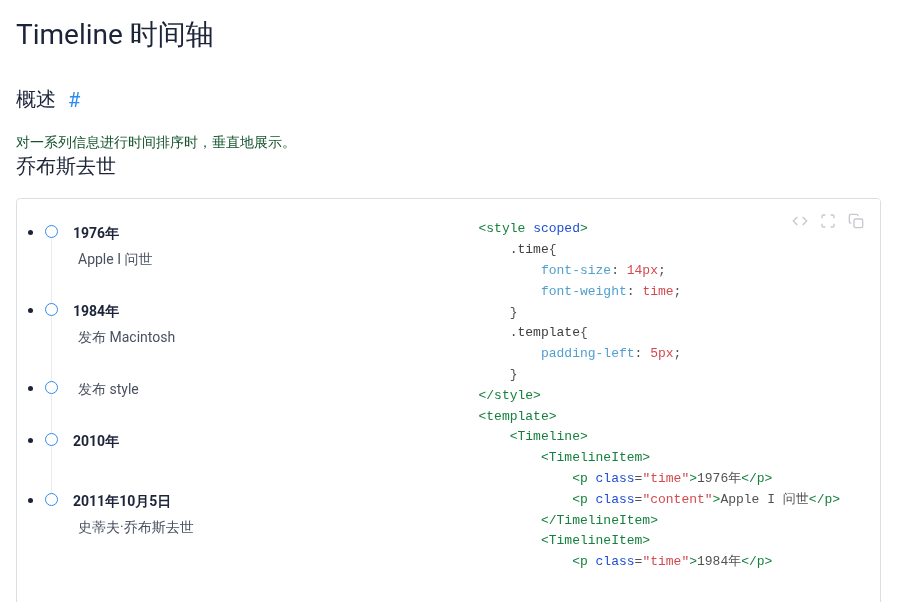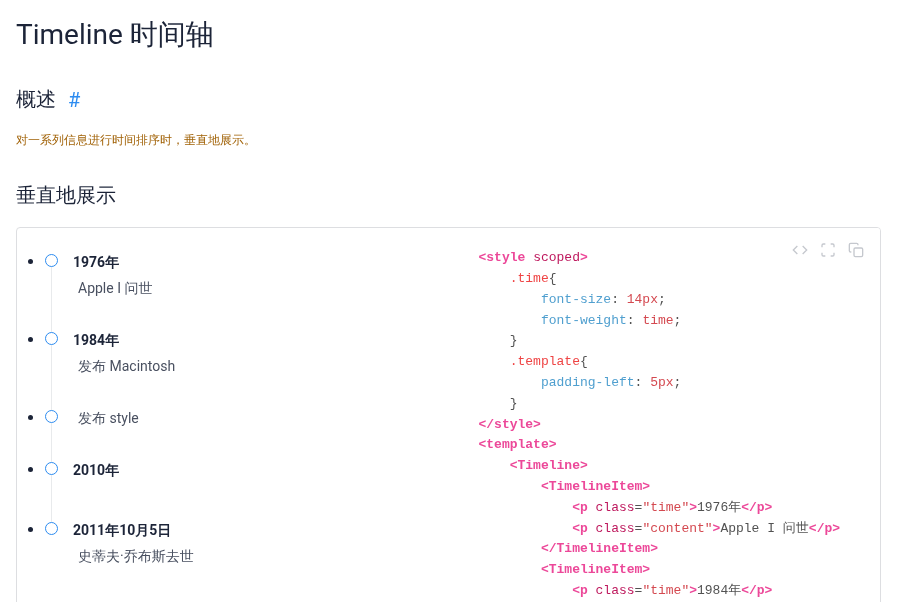--- a/index.html
+++ b/index.html
@@ -27,23 +27,22 @@
       display: flex;
       align-items: center;
       gap: 12px;
     }
     .anchor-hash {
       color: #2d8cf0;
       font-size: 20px;
       text-decoration: none;
     }
     .overview-text {
-      font-size: 12px;
-      color: #a16207;
-      margin-bottom: 32px;
+      font-size: 14px;
+      color: #14532d;
       line-height: 1.6;
     }
     .demo-container {
       display: flex;
       border: 1px solid #dddee1;
       border-radius: 4px;
       overflow: hidden;
     }
     .demo-left {
       flex: 1;
@@ -112,43 +111,43 @@
       font-weight: bold;
       color: #1c2438;
       margin-bottom: 8px;
     }
     .timeline-content {
       font-size: 14px;
       color: #495060;
       padding-left: 5px;
     }
     
-    .tag { color: #ec4899; font-weight: bold; }
-    .attr { color: #be185d; }
+    .tag { color: #15803d; }
+    .attr { color: #1d4ed8; }
     .str { color: #d44950; }
-    .sel { color: #ef4444; }
+    .sel { color: #404040; }
     .prop { color: #4f9fcf; }
     .val { color: #d44950; text-align: right; }
     .punc { color: #525252; }
     pre { white-space: pre; font-family: inherit; }
   </style>
 </head>
 <body>
 
 <h1 class="page-title">Timeline 时间轴</h1>
 
 <h2 class="section-heading">
   <span>概述</span>
   <a class="anchor-hash">#</a>
 </h2>
 
 <p class="overview-text">对一系列信息进行时间排序时，垂直地展示。</p>
 
 <h2 class="section-heading">
-  <span>垂直地展示</span>
+  <span>乔布斯去世</span>
 </h2>
 
 <div class="demo-container">
   <div class="demo-left">
     <ul class="timeline">
       <li class="timeline-item">
         <div class="timeline-tail"></div>
         <div class="timeline-head"></div>
         <p class="timeline-time">1976年</p>
         <p class="timeline-content">Apple I 问世</p>

